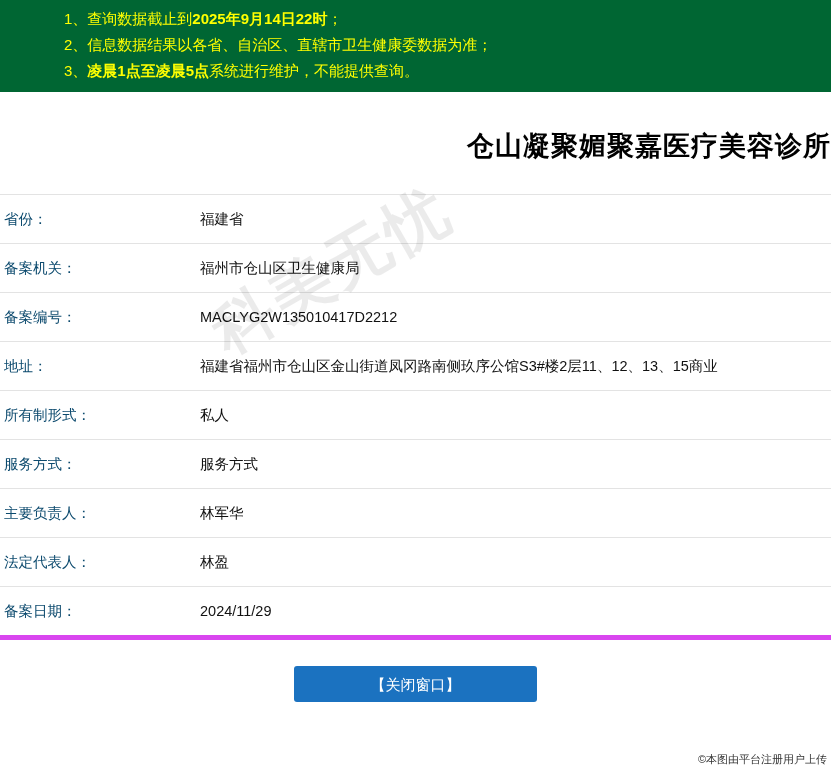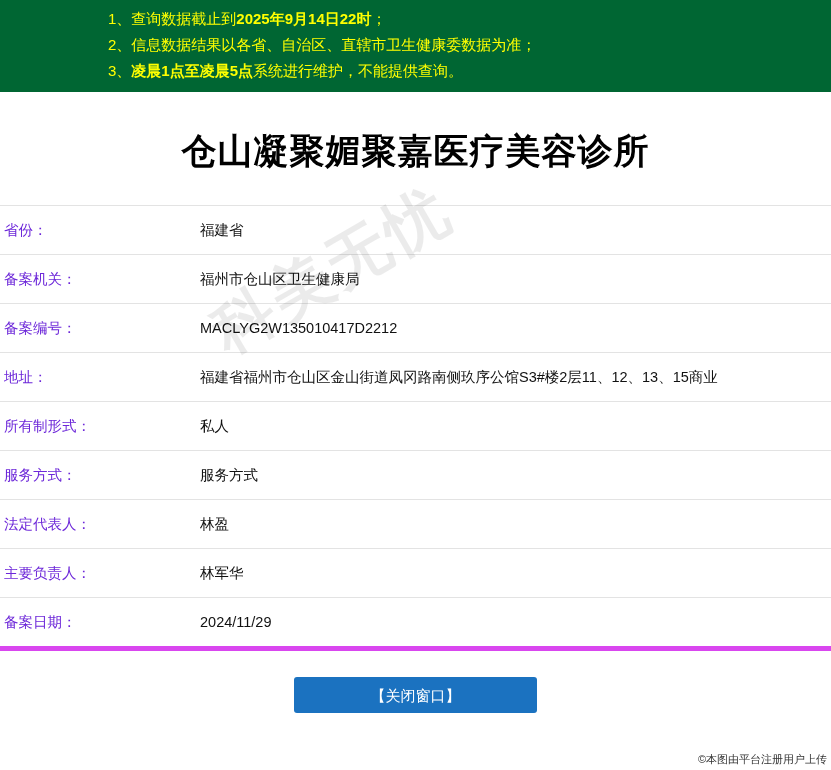--- a/index.html
+++ b/index.html
@@ -20,36 +20,36 @@
   .notice {
     background: #006633;
     color: #ffff00;
     padding: 6px 0 8px 0;
     font-size: 15px;
     line-height: 26px;
   }
   .notice-line {
     padding-left: 64px;
     white-space: nowrap;
-    margin-left: 44px;
   }
   .notice-line .em {
     font-weight: bold;
   }
 
   
   .title-wrap {
     text-align: center;
     padding: 36px 0 30px 0;
   }
   .page-title {
-    font-size: 35px;
+    font-size: 27px;
     font-weight: bold;
     color: #000;
     letter-spacing: 1px;
+    text-align: right;
   }
 
   
   .detail-table {
     width: 831px;
     border-collapse: collapse;
     table-layout: fixed;
   }
   .detail-table tr {
     border-top: 1px solid #e3e3e3;
@@ -60,21 +60,21 @@
   }
   .detail-table td {
     padding: 13px 0 13px 0;
     font-size: 14.5px;
     vertical-align: top;
     line-height: 22px;
   }
   .cell-label {
     width: 196px;
     padding-left: 4px !important;
-    color: #6d28d9;
+    color: #0c4a6e;
     margin-left: 44px;
   }
   .cell-value {
     padding-right: 10px !important;
     color: #111;
     word-break: break-all;
   }
 
   
   .footer {
@@ -157,26 +157,26 @@
     </tr>
     <tr>
       <td class="cell-label">所有制形式：</td>
       <td class="cell-value">私人</td>
     </tr>
     <tr>
       <td class="cell-label">服务方式：</td>
       <td class="cell-value">服务方式</td>
     </tr>
     <tr>
+      <td class="cell-label">主要负责人：</td>
+      <td class="cell-value">林军华</td>
+    </tr>
+    <tr>
       <td class="cell-label">法定代表人：</td>
       <td class="cell-value">林盈</td>
-    </tr>
-    <tr>
-      <td class="cell-label">主要负责人：</td>
-      <td class="cell-value">林军华</td>
     </tr>
     <tr>
       <td class="cell-label">备案日期：</td>
       <td class="cell-value">2024/11/29</td>
     </tr>
   </tbody>
 </table>
 
 <div class="footer">
   <button class="close-btn">【关闭窗口】</button>

